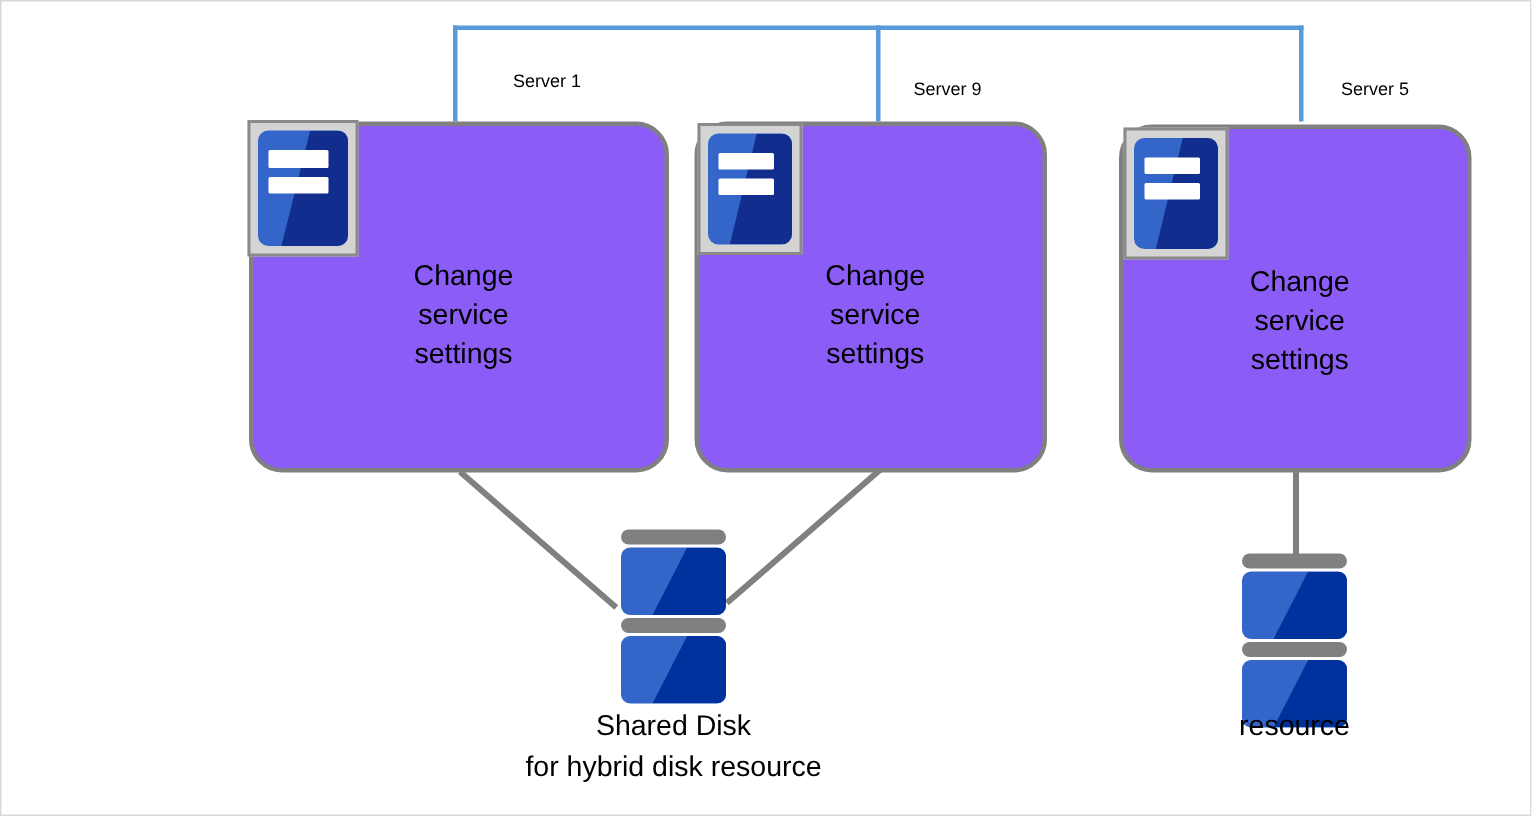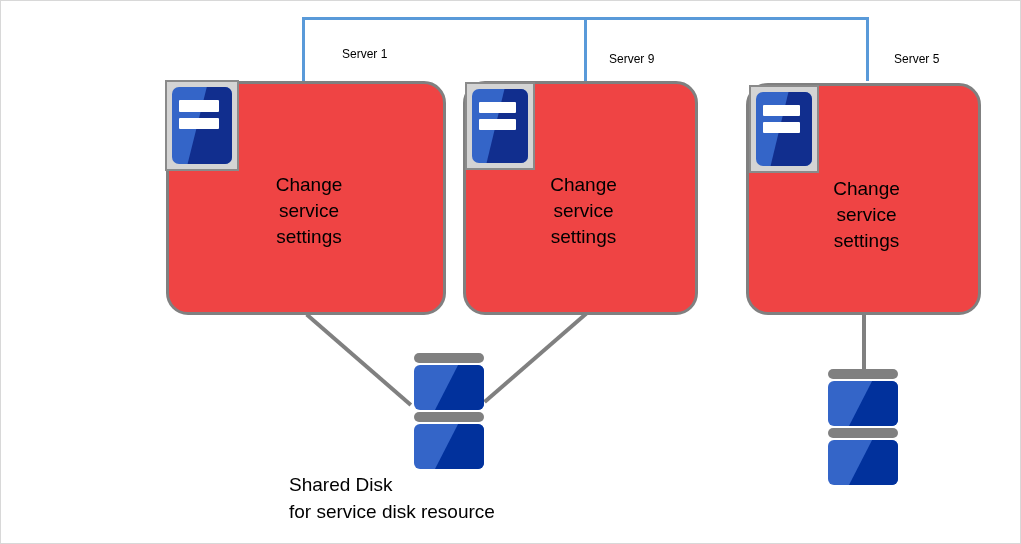--- a/index.html
+++ b/index.html
@@ -29,21 +29,21 @@
   }
   .bracket-v {
     background: #599ad9;
     width: 3px;
   }
 
   
   .server-box {
     border: 3px solid #808080;
     border-radius: 22px;
-    background: #ef4444;
+    background: #8b5cf6;
     box-sizing: border-box;
   }
   .server-label {
     font-size: 12px;
     color: #000000;
     white-space: nowrap;
     line-height: 1;
     margin-left: 16px;
   }
   .box-text {
@@ -115,20 +115,21 @@
   .conn {
     background: #808080;
     position: absolute;
     transform-origin: 0 0;
   }
   .conn-v { background: #808080; width: 4px; position: absolute; }
 
   .caption {
     font-size: 19px;
     color: #000000;
+    text-align: center;
     line-height: 27px;
     white-space: nowrap;
   }
 </style>
 </head>
 <body>
 
 <div id="canvas">
 
   <div class="abs bracket-h" style="left:301px; top:16px; width:567px;"></div>
@@ -212,19 +213,20 @@
     </div>
     <div class="disk-gap"></div>
     <div class="disk-cap"></div>
     <div class="disk-body">
       <div class="dark"></div>
     </div>
   </div>
 
   <div class="abs caption" style="left:288px; top:470px; width:320px;">
     <div>Shared Disk</div>
-    <div>for service disk resource</div>
+    <div>for hybrid disk resource</div>
   </div>
 
   <div class="abs caption" style="left:722px; top:470px; width:280px;">
+    <div>resource</div>
   </div>
 
 </div>
 
 </body></html>

